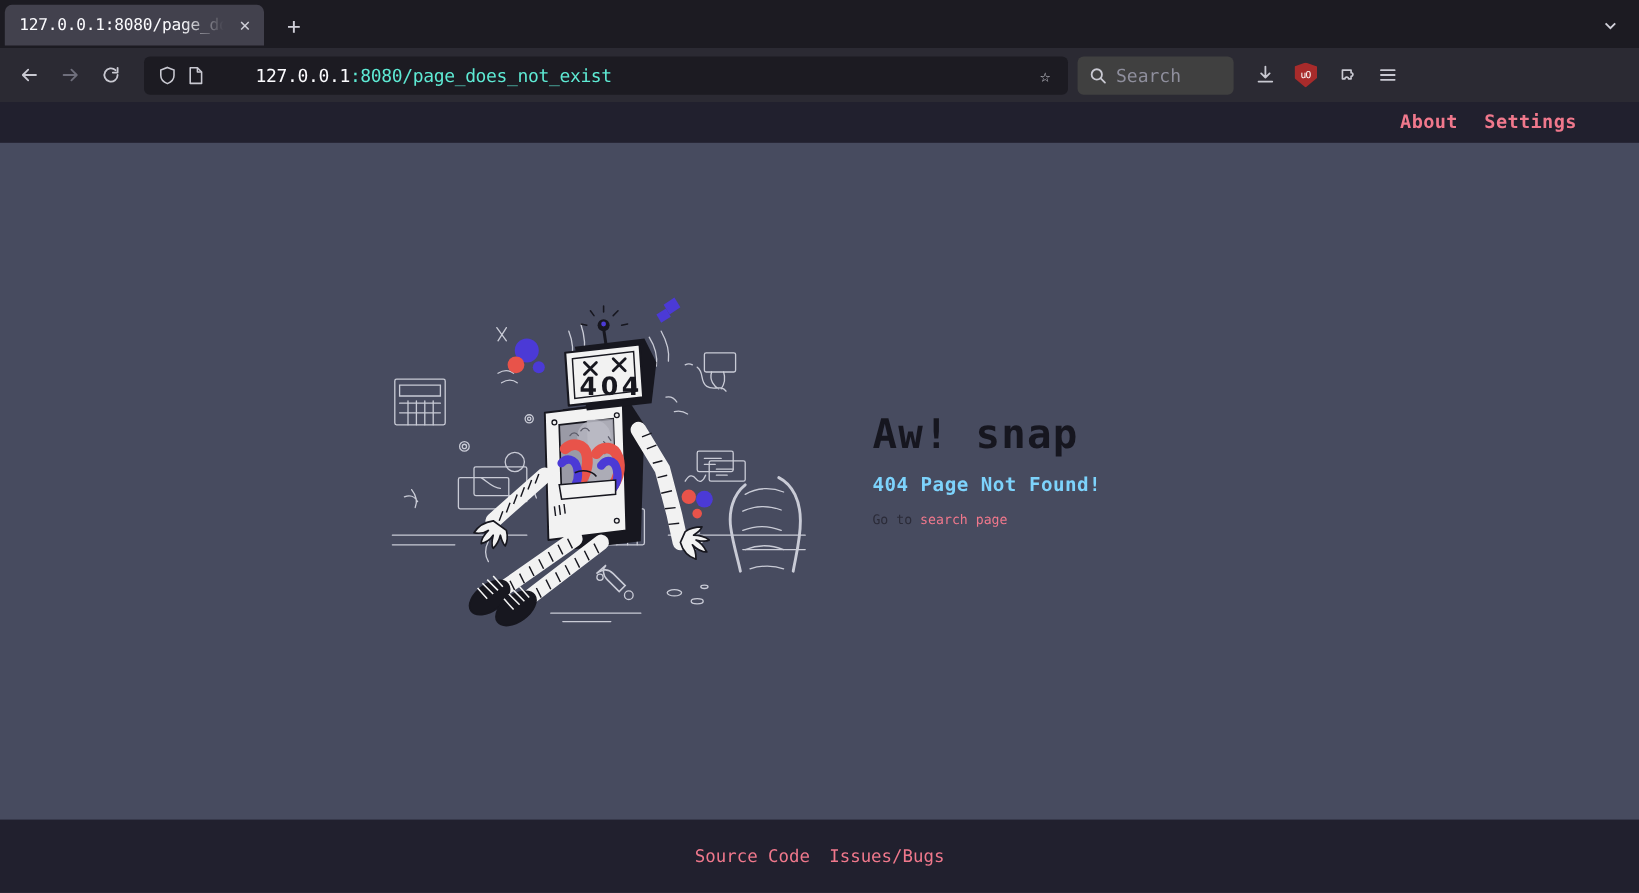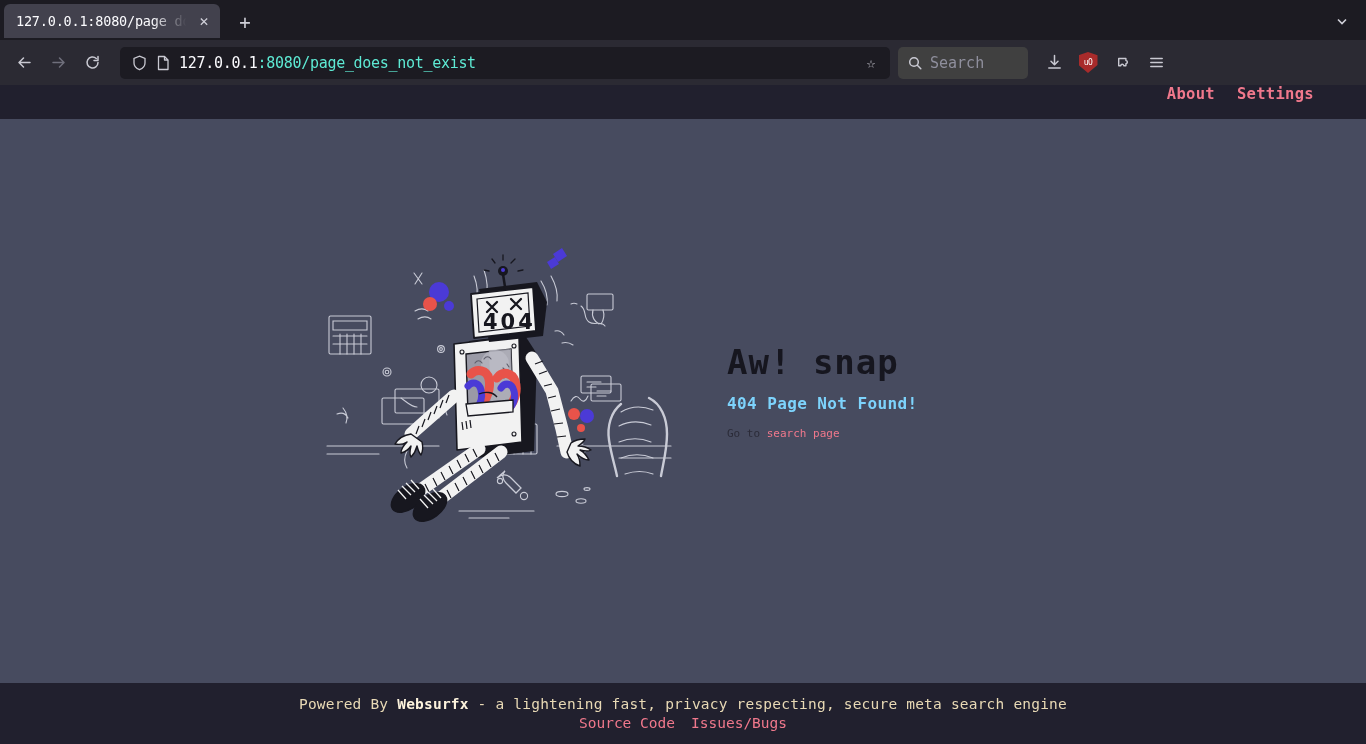--- a/index.html
+++ b/index.html
@@ -50,21 +50,21 @@
     border-radius:4px; color:#c9c9d2;
   }
   .navbtn.dim { color:#6f6f7c; }
 
   .urlbar {
     flex:1 1 auto; height:32px; background:#1c1b22; border-radius:5px;
     display:flex; align-items:center; padding:0 8px 0 12px; gap:9px;
     margin:0 6px 0 10px; max-width:770px;
   }
   .url-text { flex:1; font-size:15px; letter-spacing:-.3px; white-space:nowrap; overflow:hidden; }
-  .url-host { color:#fbfbfe; }
+  .url-host { color:#fbfbfe;margin-left:34px; }
   .url-path { color:#5eead4; }
   .star { color:#c9c9d2; font-size:15px; width:22px; text-align:center; }
 
   .searchbar {
     width:130px; height:32px; background:#404040; border-radius:5px;
     display:flex; align-items:center; gap:8px; padding:0 10px; flex:0 0 130px;
   }
   .search-ph { color:#8f8f9d; font-size:15px; }
 
   .toolbar-icons { display:flex; align-items:center; gap:2px; margin-left:8px; }
@@ -72,21 +72,21 @@
     width:19px; height:21px; background:#a82b2b; position:relative;
     clip-path:polygon(50% 0,100% 16%,100% 62%,50% 100%,0 62%,0 16%);
     display:flex; align-items:center; justify-content:center;
   }
   .shield-badge span { color:#fff; font-size:8px; font-weight:normal; letter-spacing:-.5px; }
 
   
   .page { flex:1 1 auto; display:flex; flex-direction:column; background:#474b5f; position:relative; }
 
   .site-header {
-    height:34px; background:#21202e; display:flex; 
+    height:34px; background:#21202e; display:flex; align-items:center;
     justify-content:flex-end; padding-right:52px; gap:22px; flex:0 0 34px;
   }
   .nav-link {
     color:#f0788c; font-size:15.5px; font-weight:bold; letter-spacing:.3px;
   }
 
   .content {
     flex:1 1 auto; display:flex; align-items:center; justify-content:center;
     gap:48px; padding-bottom:20px;
   }
@@ -364,21 +364,20 @@
 
       <div class="texts">
         <div class="aw-snap">Aw! snap</div>
         <div class="not-found">404 Page Not Found!</div>
         <div class="goto"><span>Go to </span><a>search page</a></div>
       </div>
 
     </div>
 
     <div class="site-footer">
-      <div class="footer-line1"><span>Powered By </span><b>Websurfx</b><span> - a lightening fast, privacy respecting, secure meta search engine</span></div>
       <div class="footer-links">
         <a>Source Code</a>
         <a>Issues/Bugs</a>
       </div>
     </div>
 
   </div>
 </div>
 
 </body></html>

